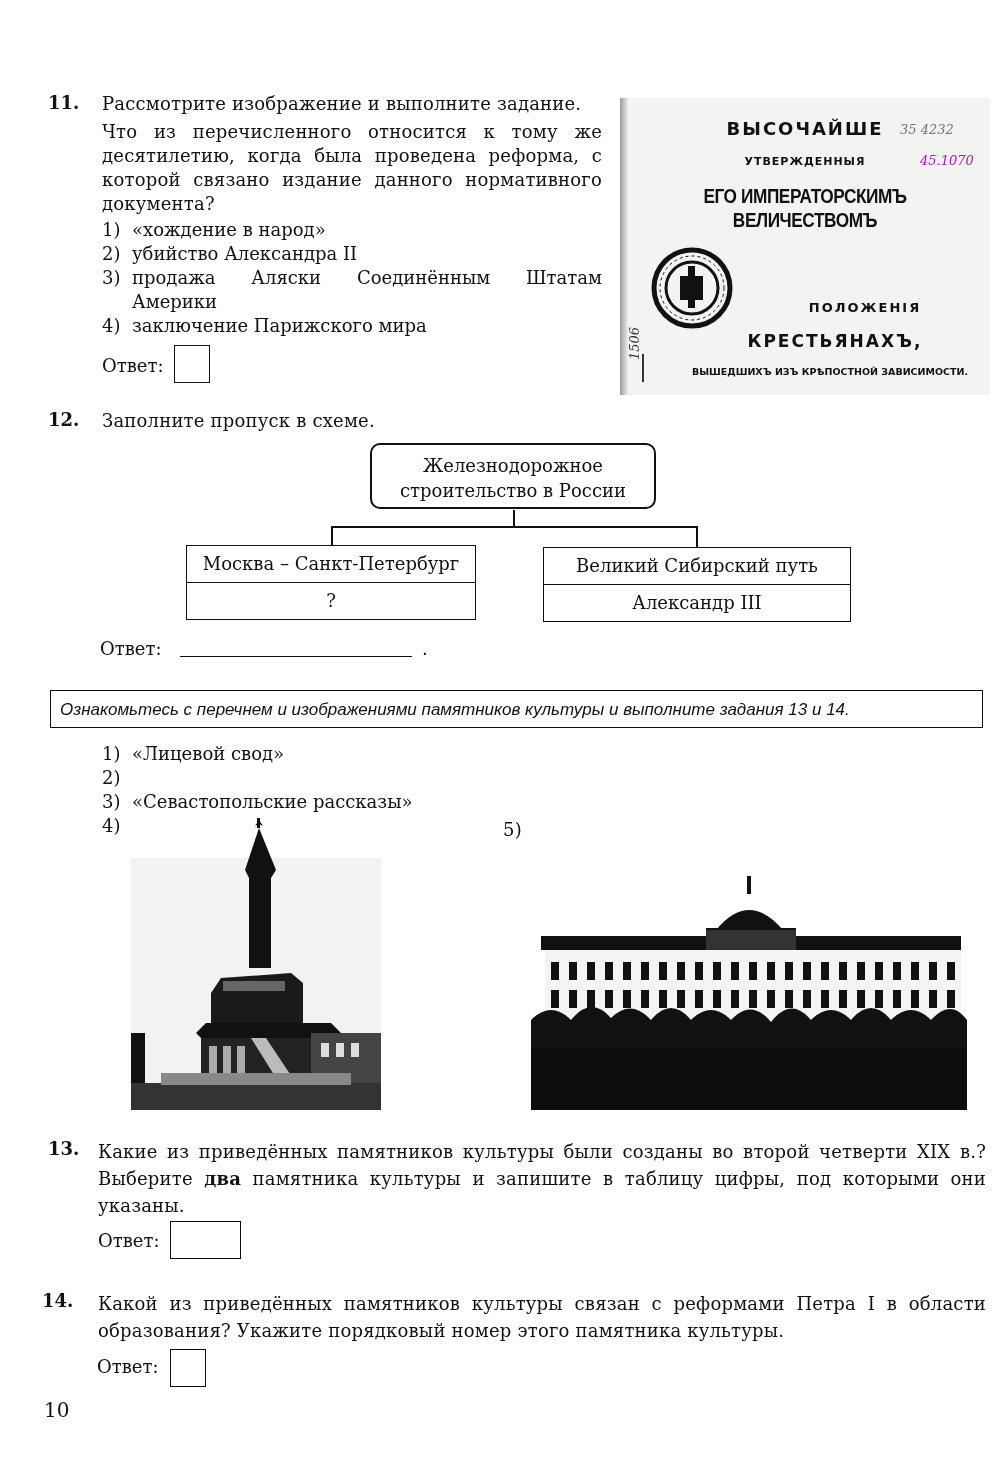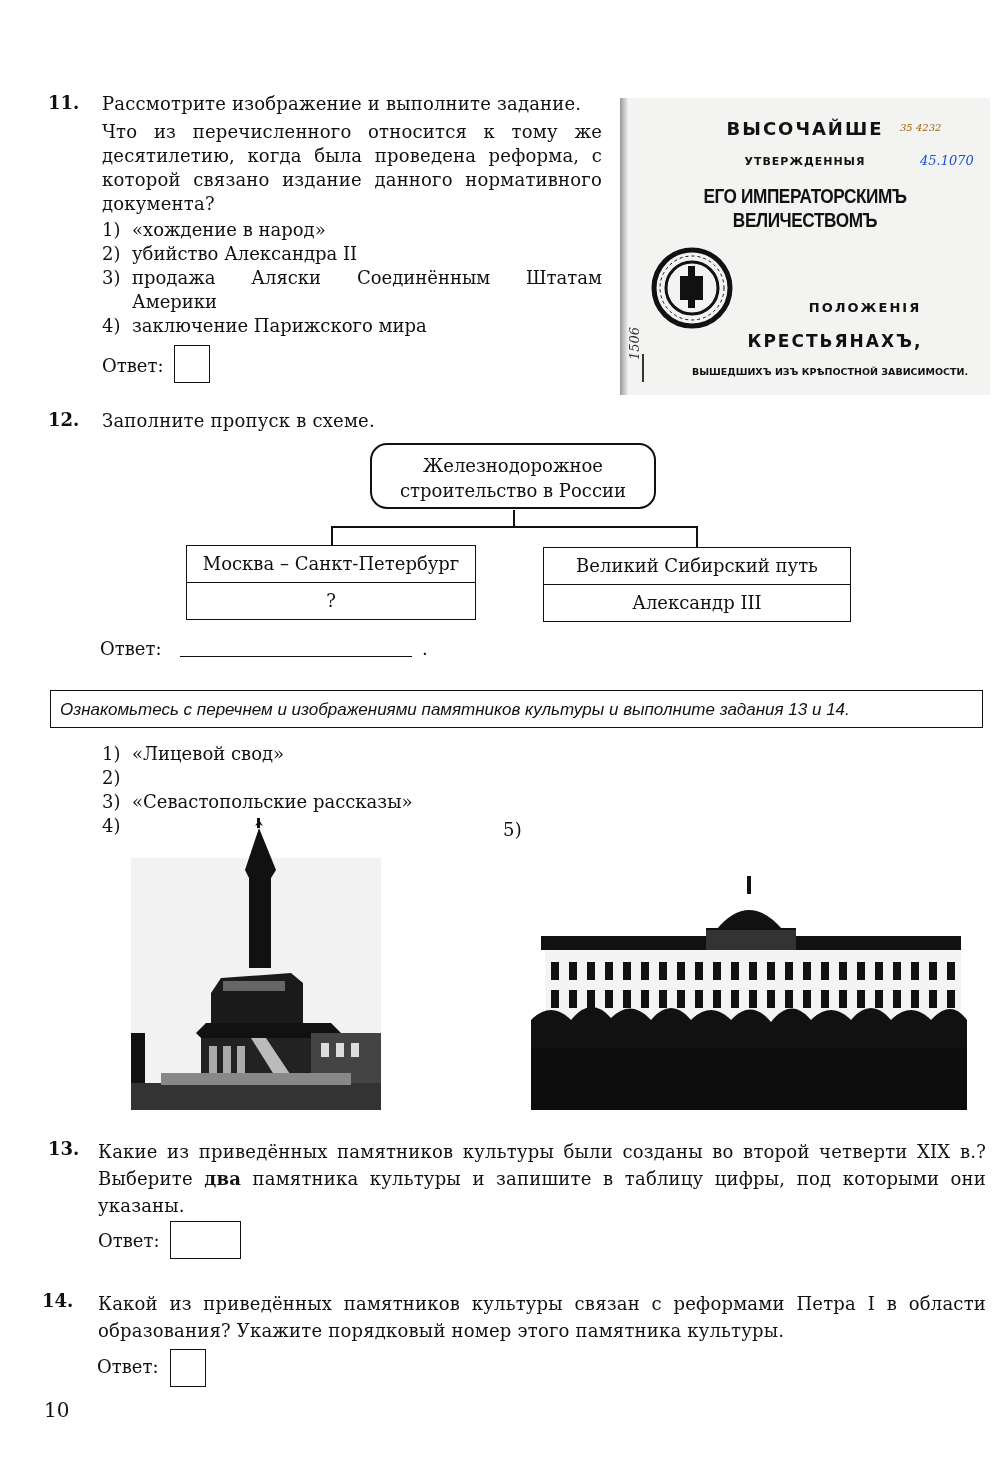--- a/index.html
+++ b/index.html
@@ -55,41 +55,41 @@
 <div class="abs answer-label" style="left:102px; top:355px;">Ответ:</div>
 <div class="abs box" style="left:174px; top:345px; width:34px; height:36px;"></div>
 
 <div class="abs scan" style="left:620px; top:98px; width:370px; height:297px;">
   <div class="t" style="top:20px; font-size:18px; letter-spacing:2px; font-family:'DejaVu Sans',sans-serif; font-weight:900;">ВЫСОЧАЙШЕ</div>
   <div class="t" style="top:57px; font-size:11px; letter-spacing:1px; font-family:'DejaVu Sans',sans-serif;">УТВЕРЖДЕННЫЯ</div>
   <div class="t" style="top:86px; font-size:21px; font-family:'Liberation Sans',sans-serif; font-weight:900; transform:scaleX(0.82); letter-spacing:-0.5px;">ЕГО ИМПЕРАТОРСКИМЪ ВЕЛИЧЕСТВОМЪ</div>
   <div class="t" style="top:176px; left:120px; right:0; font-size:13px; letter-spacing:2px; font-family:'DejaVu Sans',sans-serif;margin-top:26px;">ПОЛОЖЕНIЯ</div>
   <div class="t" style="top:233px; left:60px; right:0; font-size:17px; letter-spacing:2px; font-family:'DejaVu Sans',sans-serif; font-weight:900;">КРЕСТЬЯНАХЪ,</div>
   <div class="t" style="top:268px; left:50px; right:0; font-size:9.5px; font-family:'DejaVu Sans',sans-serif;">ВЫШЕДШИХЪ ИЗЪ КРѢПОСТНОЙ ЗАВИСИМОСТИ.</div>
-  <div class="abs" style="left:280px; top:24px; font-size:10px; font-style:italic; color:#a16207;">35 4232</div>
-  <div class="abs" style="left:300px; top:55px; font-size:13px; font-style:italic; color:#1d4ed8;">45.1070</div>
+  <div class="abs" style="left:280px; top:24px; font-size:13px; font-style:italic; color:#737373;">35 4232</div>
+  <div class="abs" style="left:300px; top:55px; font-size:13px; font-style:italic; color:#a21caf;">45.1070</div>
   <div class="abs" style="left:-2px; top:238px; font-size:13px; font-style:italic; color:#333; transform:rotate(-90deg);">1506</div>
   <div class="abs" style="left:22px; top:256px; width:1.5px; height:28px; background:#333;"></div>
 
   <svg class="abs" style="left:30px; top:148px;" width="84" height="84" viewBox="0 0 84 84">
     <circle cx="42" cy="42" r="38" fill="none" stroke="#111" stroke-width="5"></circle>
     <circle cx="42" cy="42" r="26" fill="none" stroke="#111" stroke-width="3"></circle>
     <circle cx="42" cy="42" r="32" fill="none" stroke="#111" stroke-width="1" stroke-dasharray="3 3"></circle>
     <rect x="30" y="30" width="9" height="24" fill="#111"></rect>
     <rect x="44" y="30" width="9" height="24" fill="#111"></rect>
     <rect x="38" y="20" width="7" height="42" fill="#111"></rect>
   </svg>
   <div class="abs" style="left:0; top:0; width:8px; height:297px; background:linear-gradient(90deg,#999,#eee);"></div>
 </div>
 
 <div class="abs qnum" style="left:48px; top:409px;">12.</div>
 <div class="abs qtext" style="left:102px; top:409px;">Заполните пропуск в схеме.</div>
 
 <div class="abs" style="left:0; top:0;">
-  <div class="node" style="left:370px; top:443px; width:286px; height:66px; border-radius:17px; border-width:2px; line-height:25px; padding-top:8px; box-sizing:border-box;">Железнодорожное строительство в России</div>
+  <div class="node" style="left:370px; top:443px; width:286px; height:66px; border-radius:10px; border-width:2px; line-height:25px; padding-top:8px; box-sizing:border-box;">Железнодорожное строительство в России</div>
   <div class="line" style="left:513px; top:510px; width:1.6px; height:17px;"></div>
   <div class="line" style="left:331px; top:526px; width:366px; height:1.6px;"></div>
   <div class="line" style="left:331px; top:526px; width:1.6px; height:20px;"></div>
   <div class="line" style="left:696px; top:526px; width:1.6px; height:22px;"></div>
 
   <div class="node" style="left:186px; top:545px; width:288px;">
     <div class="cell">Москва – Санкт-Петербург</div>
     <div class="cell">?</div>
   </div>
   <div class="node" style="left:543px; top:547px; width:306px;">

